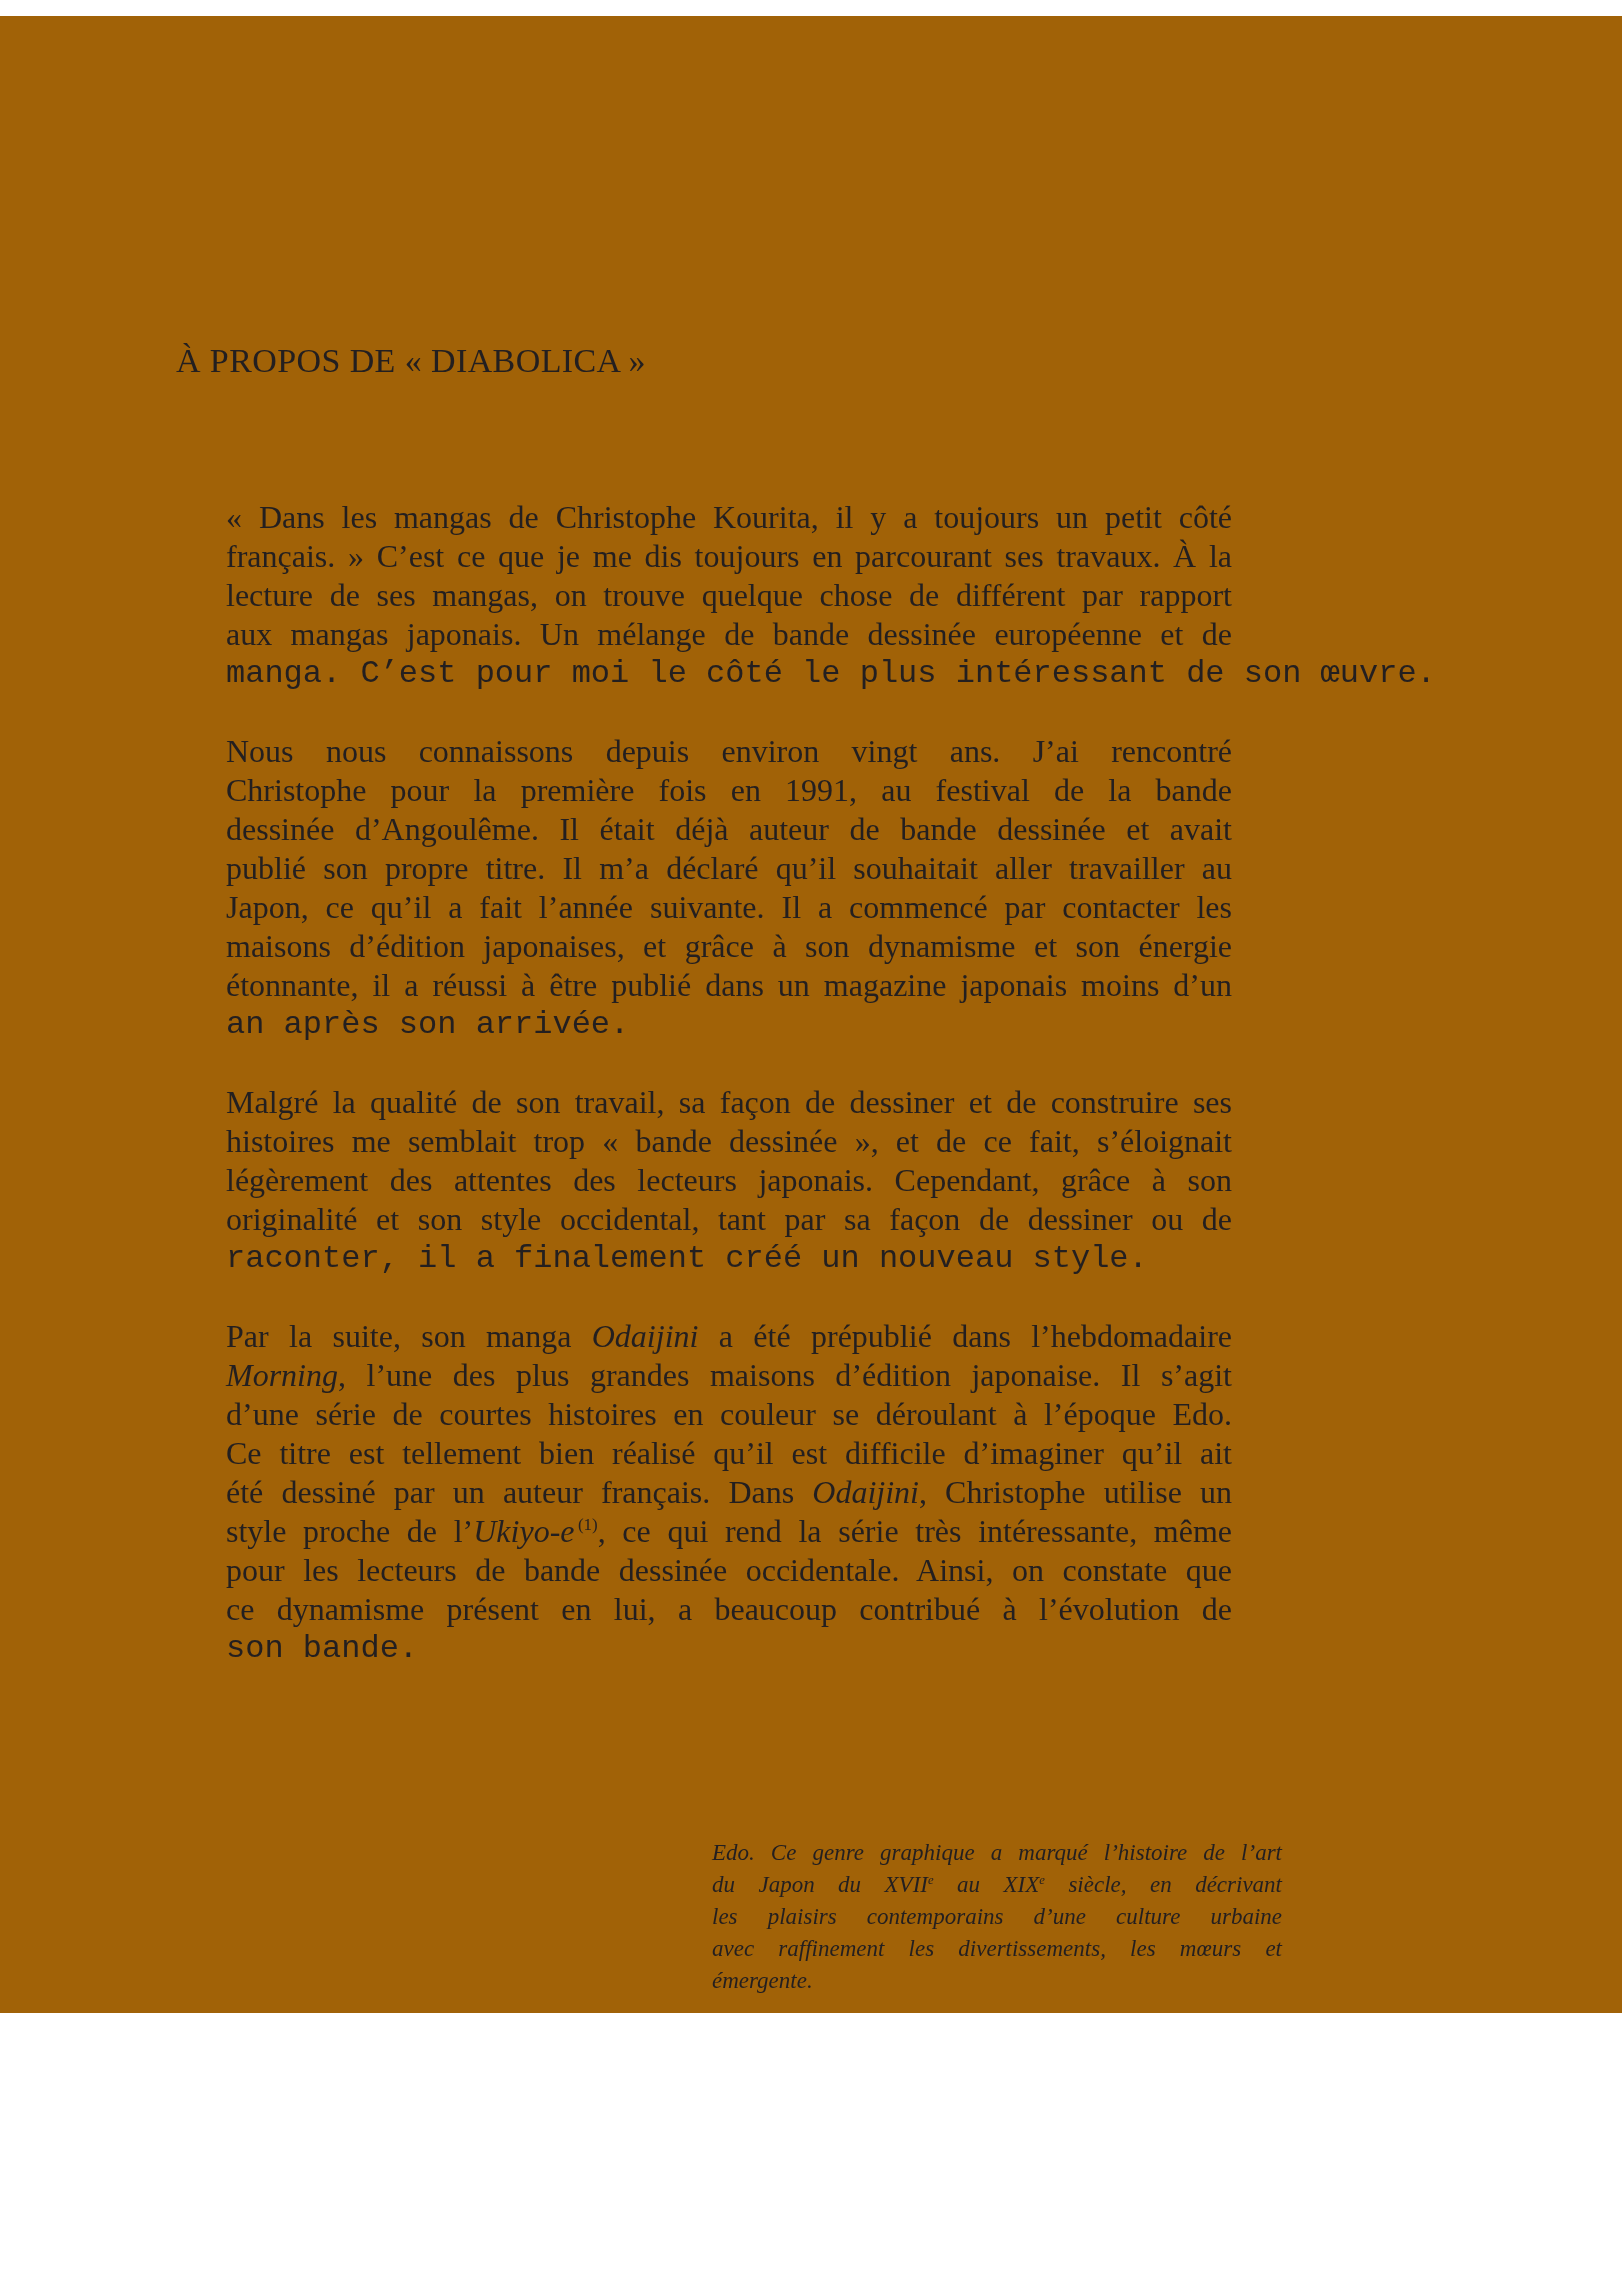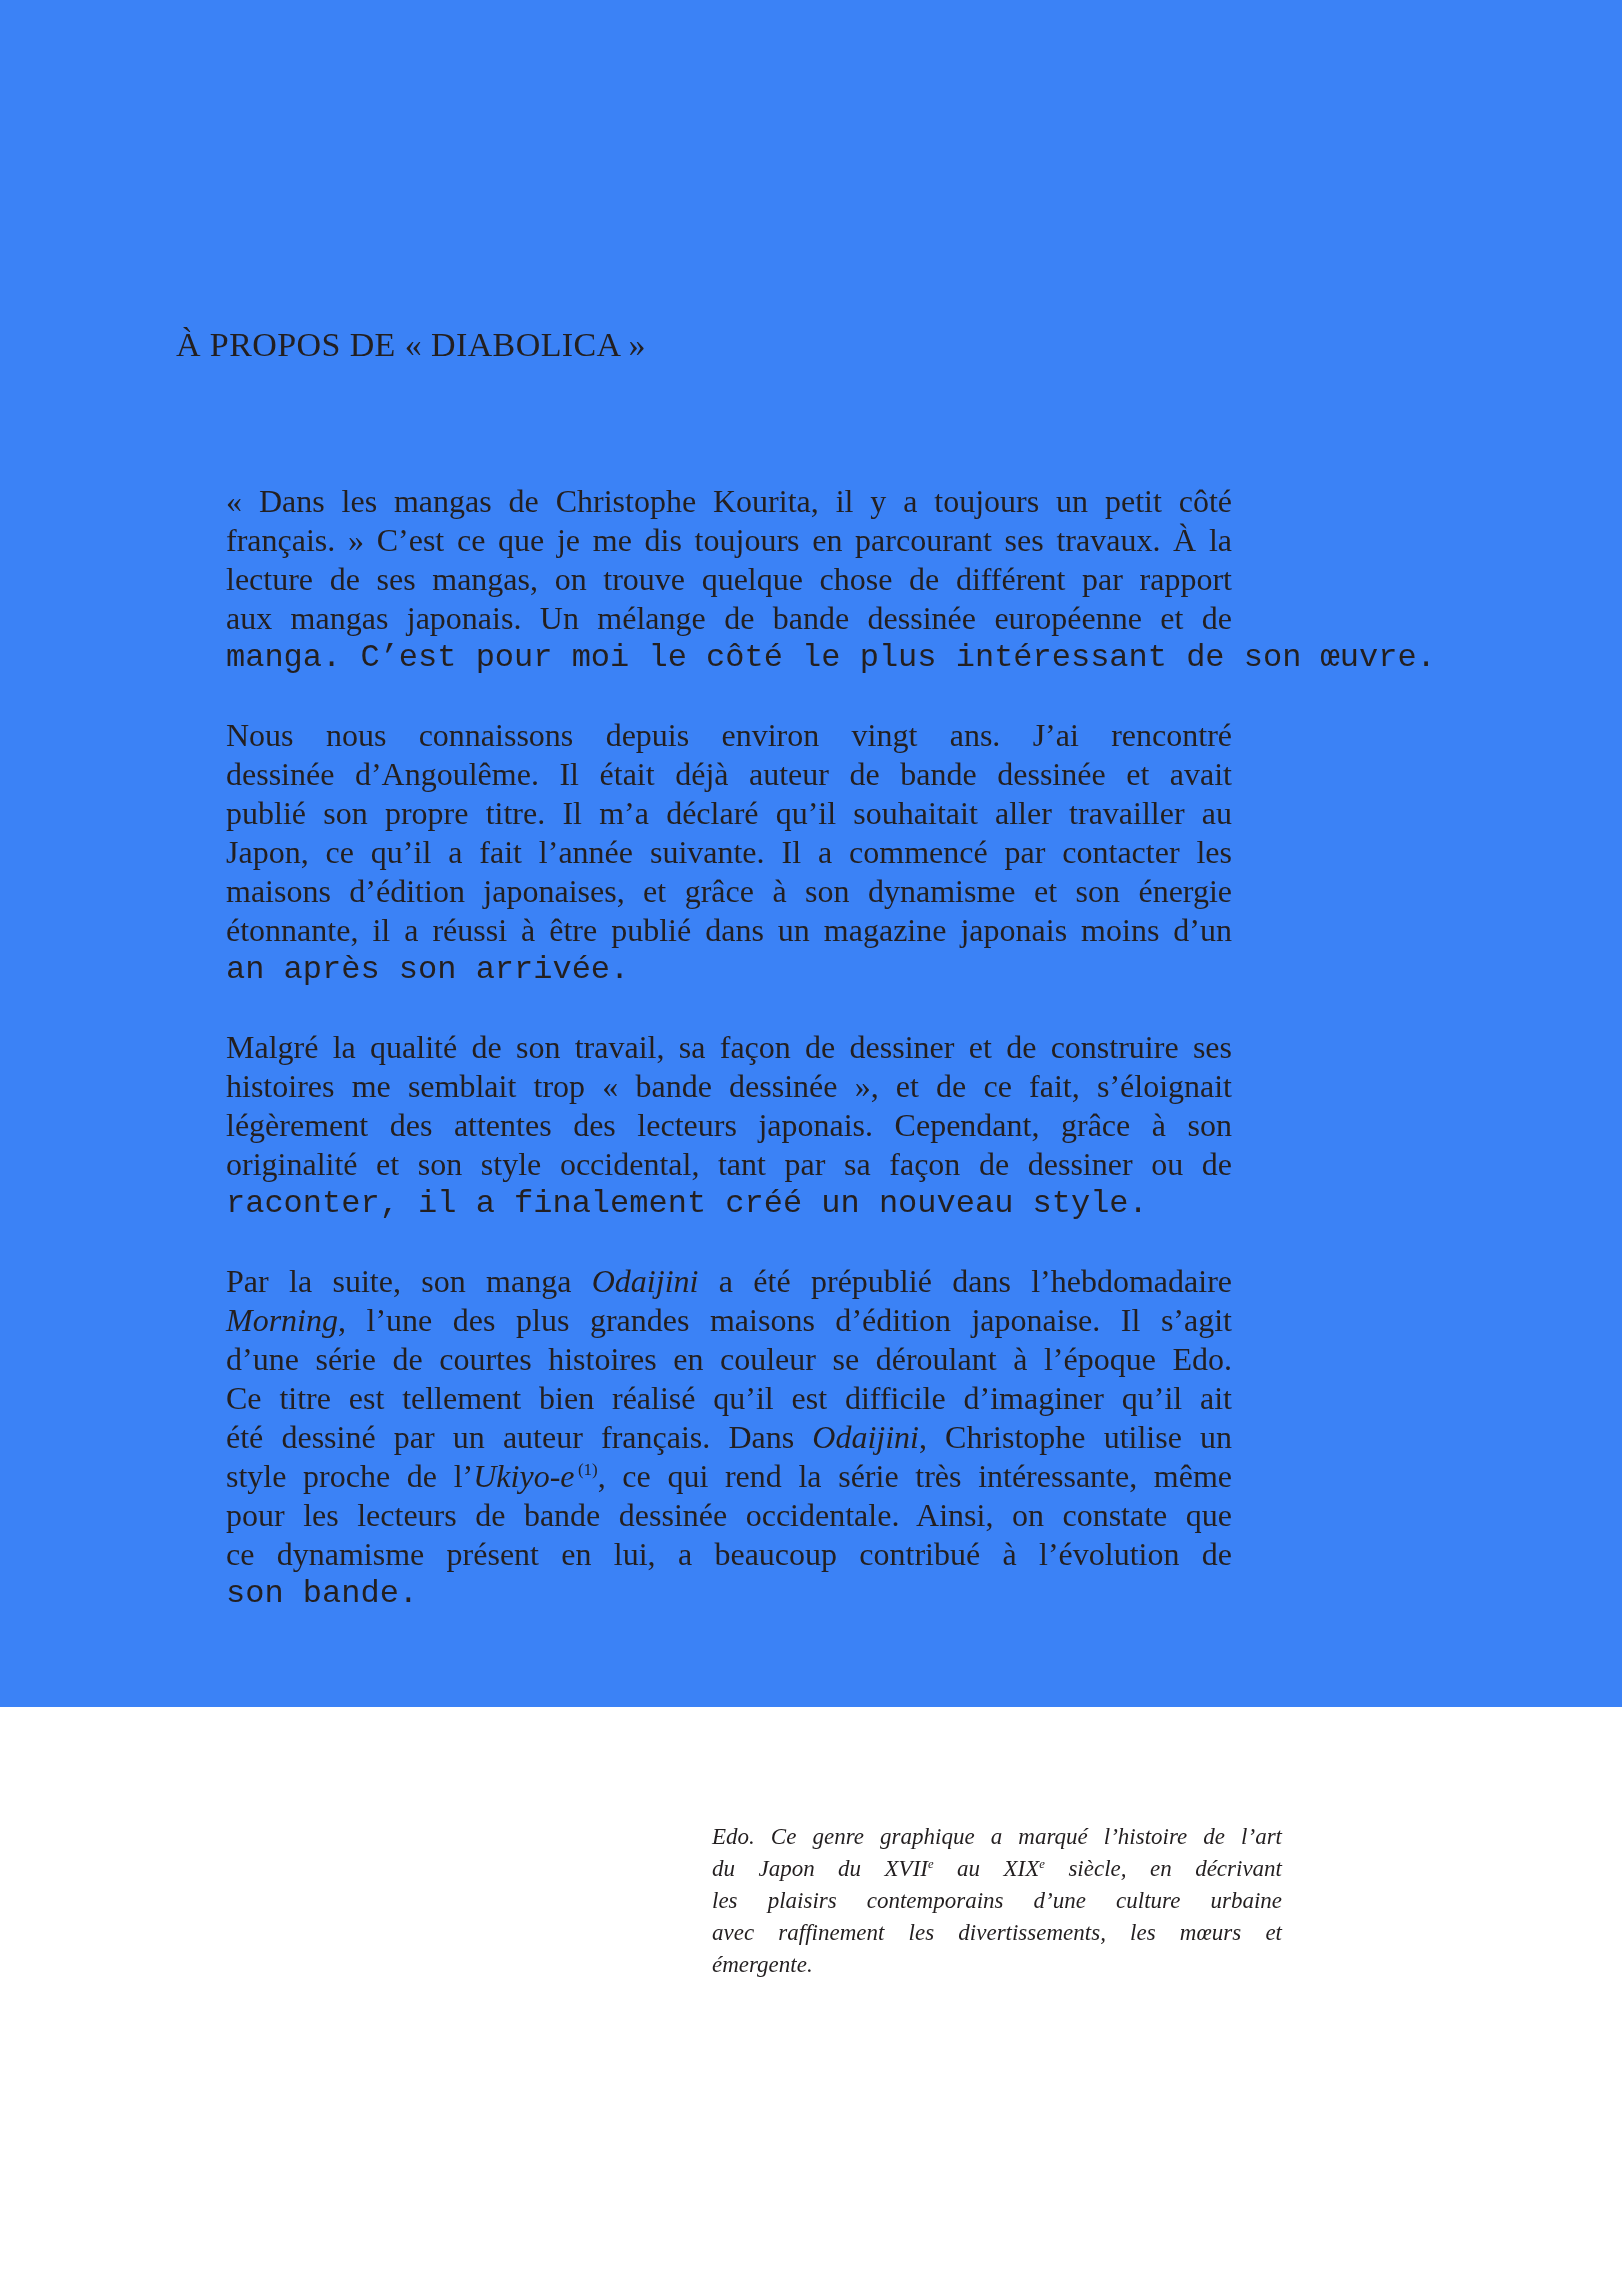--- a/index.html
+++ b/index.html
@@ -10,24 +10,24 @@
   body {
     width: 1623px;
     height: 2273px;
     position: relative;
     overflow: hidden;
     color: #231f20;
     font-family: "Liberation Serif", "DejaVu Serif", serif;
   }
   .page {
     position: absolute;
-    left: 0; top: 0;
+    left: 0; top: 16px;
     width: 1623px;
-    height: 1707px;
-    background: #3b82f6;
+    height: 1997px;
+    background: #a16207;
   }
   .heading {
     position: absolute;
     left: 176px;
     top: 326px;
     margin: 0;
     font-family: "Liberation Serif", serif;
     font-weight: normal;
     font-size: 34px;
     letter-spacing: 0.4px;
@@ -114,20 +114,21 @@
     <p class="para">
       <span class="ln">« Dans les mangas de Christophe Kourita, il y a toujours un petit côté</span>
       <span class="ln">français. » C’est ce que je me dis toujours en parcourant ses travaux. À la</span>
       <span class="ln">lecture de ses mangas, on trouve quelque chose de différent par rapport</span>
       <span class="ln">aux mangas japonais. Un mélange de bande dessinée européenne et de</span>
       <span class="ln last">manga. C’est pour moi le côté le plus intéressant de son œuvre.</span>
     </p>
 
     <p class="para">
       <span class="ln">Nous nous connaissons depuis environ vingt ans. J’ai rencontré</span>
+      <span class="ln">Christophe pour la première fois en 1991, au festival de la bande</span>
       <span class="ln">dessinée d’Angoulême. Il était déjà auteur de bande dessinée et avait</span>
       <span class="ln">publié son propre titre. Il m’a déclaré qu’il souhaitait aller travailler au</span>
       <span class="ln">Japon, ce qu’il a fait l’année suivante. Il a commencé par contacter les</span>
       <span class="ln">maisons d’édition japonaises, et grâce à son dynamisme et son énergie</span>
       <span class="ln">étonnante, il a réussi à être publié dans un magazine japonais moins d’un</span>
       <span class="ln last">an après son arrivée.</span>
     </p>
 
     <p class="para">
       <span class="ln">Malgré la qualité de son travail, sa façon de dessiner et de construire ses</span>

